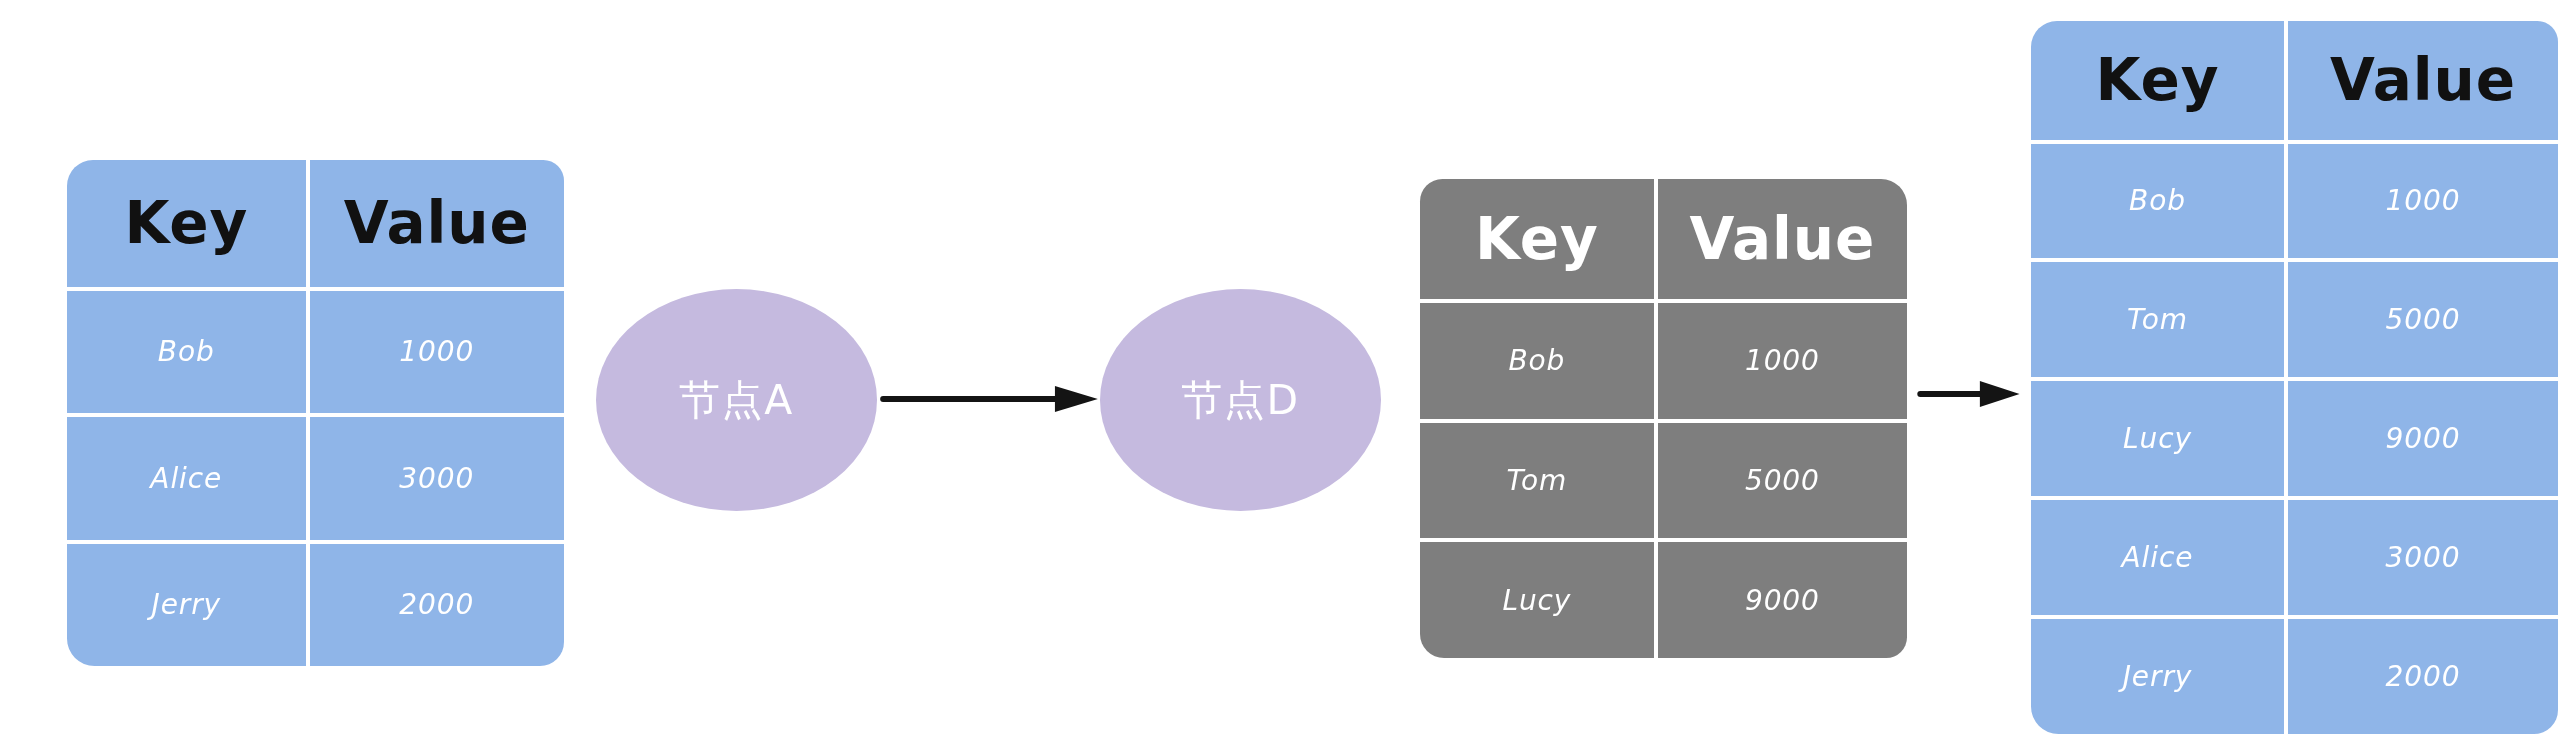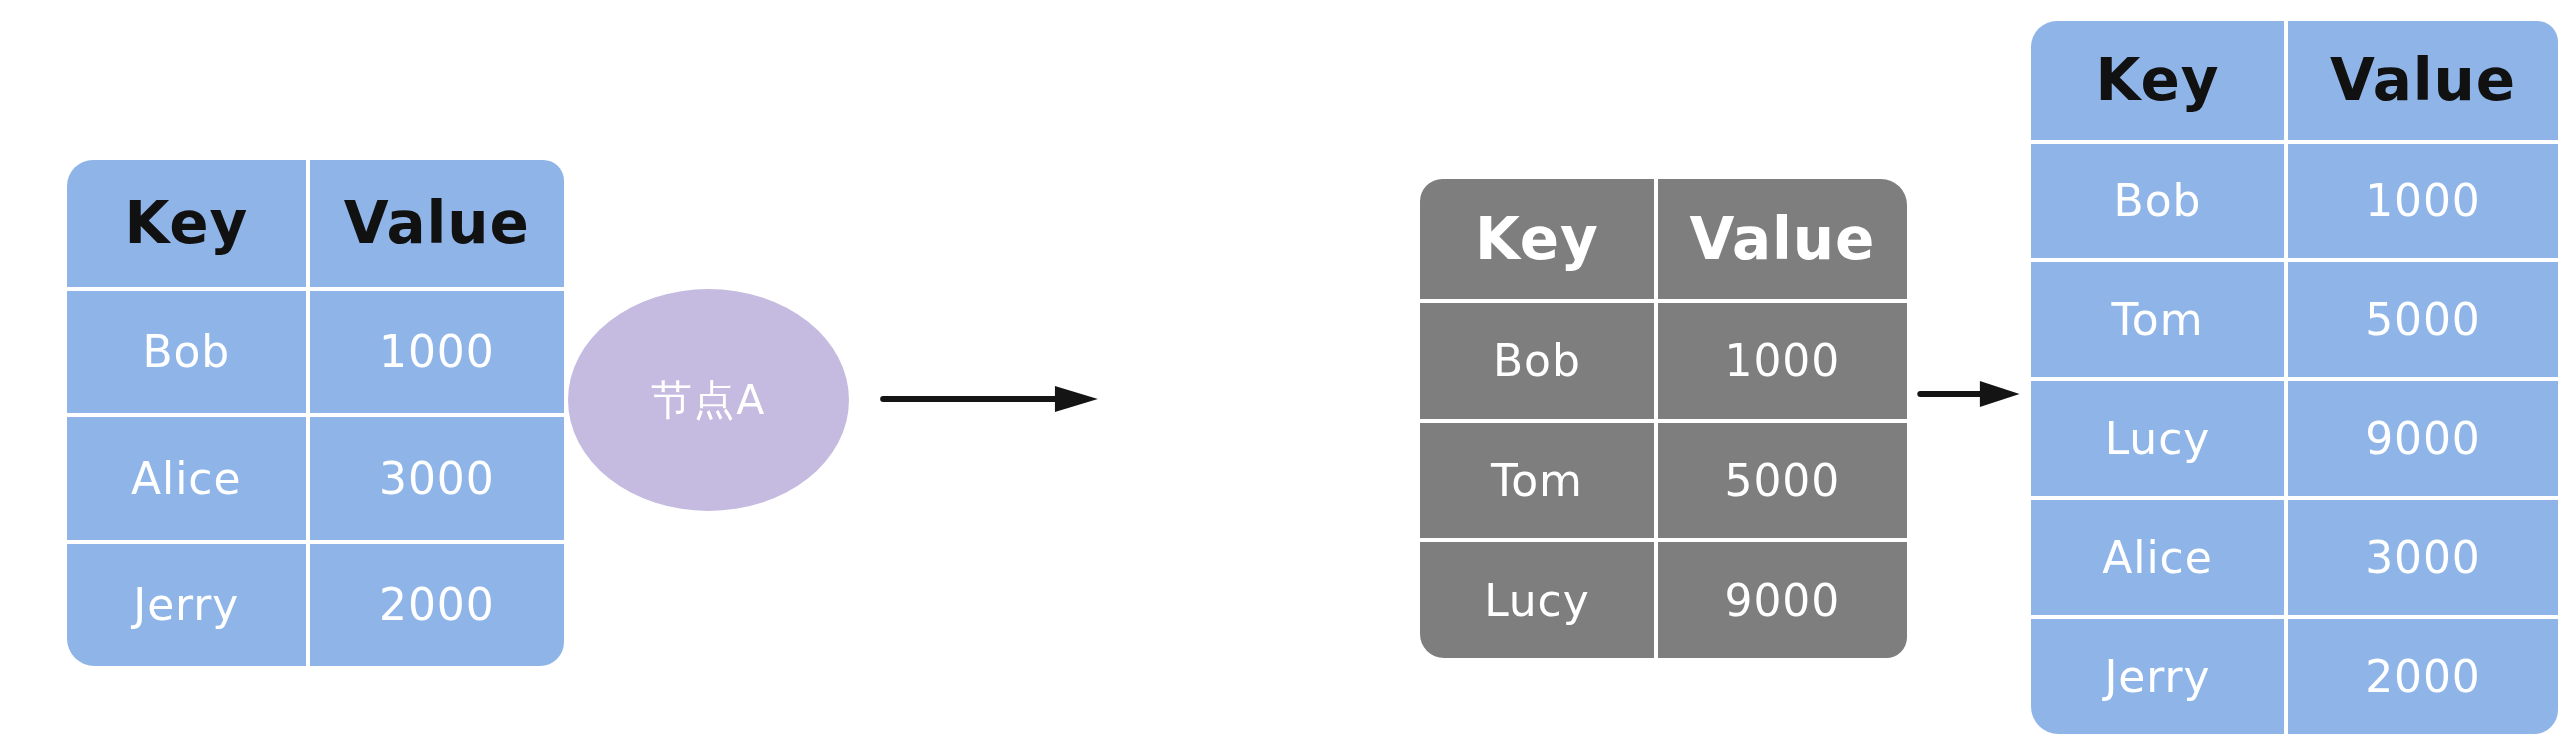--- a/index.html
+++ b/index.html
@@ -25,21 +25,22 @@
     overflow: hidden;
   }
   .table-blue { background: var(--blue, #8fb5e8); border-radius: 26px 20.7px 24px 27.5px; }
   .table-gray { background: var(--gray, #7e7e7e); border-radius: 22.4px 26px 20.7px 24px; }
 
   .tcell {
     display: flex;
     align-items: center;
     justify-content: center;
     color: #ffffff;
-    font-size: 44px;
+    font-size: 28px;
+    font-style: italic;
     letter-spacing: 0.9px;
     box-sizing: border-box;
   }
   
   .tcell.col2 { border-left: 4.3px solid #ffffff; }
   .trow-border { border-top: 4.3px solid #ffffff; }
 
   .thead-cell {
     font-style: normal;
     font-weight: bold;
@@ -57,21 +58,21 @@
     position: absolute;
     background: var(--purple, #c5badf);
     border-radius: 50%;
     display: flex;
     align-items: center;
     justify-content: center;
     color: #ffffff;
     font-size: 41px;
     letter-spacing: 1.7px;
   }
-  #node-a { left: 568px;  top: 289px; width: 281px; height: 222px; }
+  #node-a { left: 596px;  top: 289px; width: 281px; height: 222px; }
   #node-d { left: 1100px; top: 289px; width: 281px; height: 222px; }
 
   
   .arrow { position: absolute; }
   #arrow-1 { left: 878px; top: 373px; width: 225px; height: 52px; }
   #arrow-2 { left: 1916px; top: 368px; width: 107px; height: 52px; }
 </style>
 </head>
 <body>
 
@@ -90,20 +91,23 @@
 
   <div class="ellipse" id="node-a">
     <span>节点A</span>
   </div>
 
   <svg class="arrow" id="arrow-1" viewBox="0 0 262 60" aria-hidden="true">
     <line x1="6" y1="30" x2="212" y2="30" stroke="#141414" stroke-width="7" stroke-linecap="round"></line>
     <polygon points="206,15 256,30 206,45" fill="#141414"></polygon>
   </svg>
 
+  <div class="ellipse" id="node-d">
+    <span>节点D</span>
+  </div>
 
   <div class="htable table-gray" id="gray-table">
       <div class="tcell thead-cell">Key</div>
       <div class="tcell col2 thead-cell">Value</div>
       <div class="tcell trow-border">Bob</div>
       <div class="tcell col2 trow-border">1000</div>
       <div class="tcell trow-border">Tom</div>
       <div class="tcell col2 trow-border">5000</div>
       <div class="tcell trow-border">Lucy</div>
       <div class="tcell col2 trow-border">9000</div>

